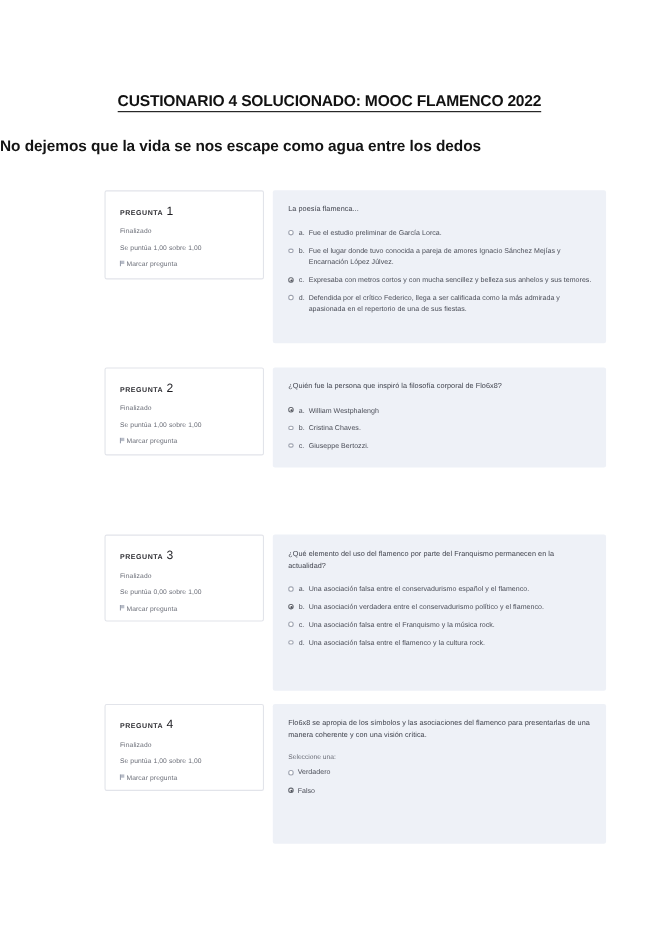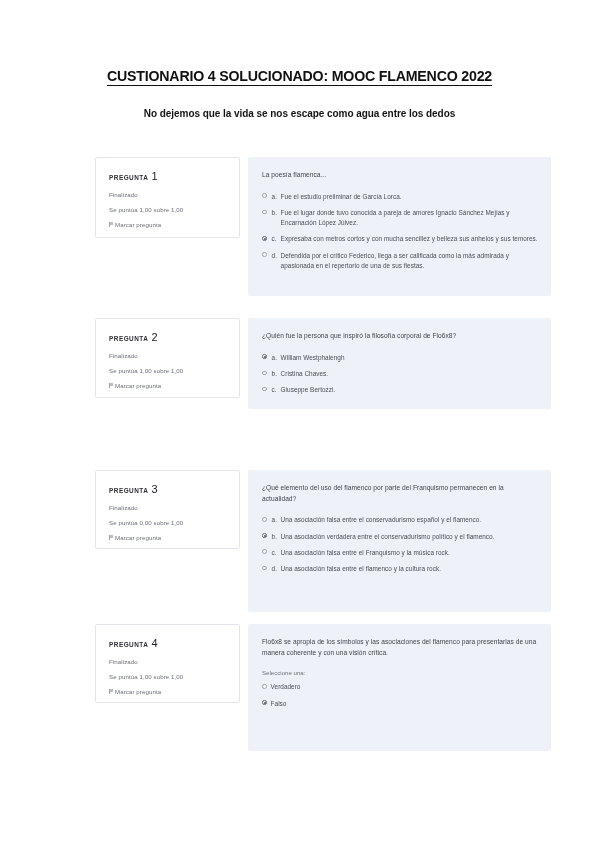--- a/index.html
+++ b/index.html
@@ -10,21 +10,21 @@
   body {
     width: 599px;
     height: 848px;
     font-family: "Liberation Sans", sans-serif;
     color: #3b3b42;
     overflow: hidden;
     position: relative;
   }
   .page {
     position: absolute;
-    left: 0; top: 0;
+    left: 0; top: 16px;
     width: 599px;
     height: 663px;
     background: #ffffff;
     text-decoration: underline;
   }
 
   
   .doc-title {
     position: absolute;
     left: 0; right: 0;
@@ -36,22 +36,22 @@
     color: #111111;
   }
   .doc-title span {
     border-bottom: 1.6px solid #111111;
     padding-bottom: 1px;
   }
   .doc-subtitle {
     position: absolute;
     left: 0; right: 0;
     top: 108px;
-    text-align: center;
-    font-size: 10px;
+    text-align: left;
+    font-size: 14px;
     font-weight: bold;
     color: #141414;
     letter-spacing: -0.05px;
   }
 
   
   .qblock {
     position: absolute;
     left: 95px;
     width: 456px;

